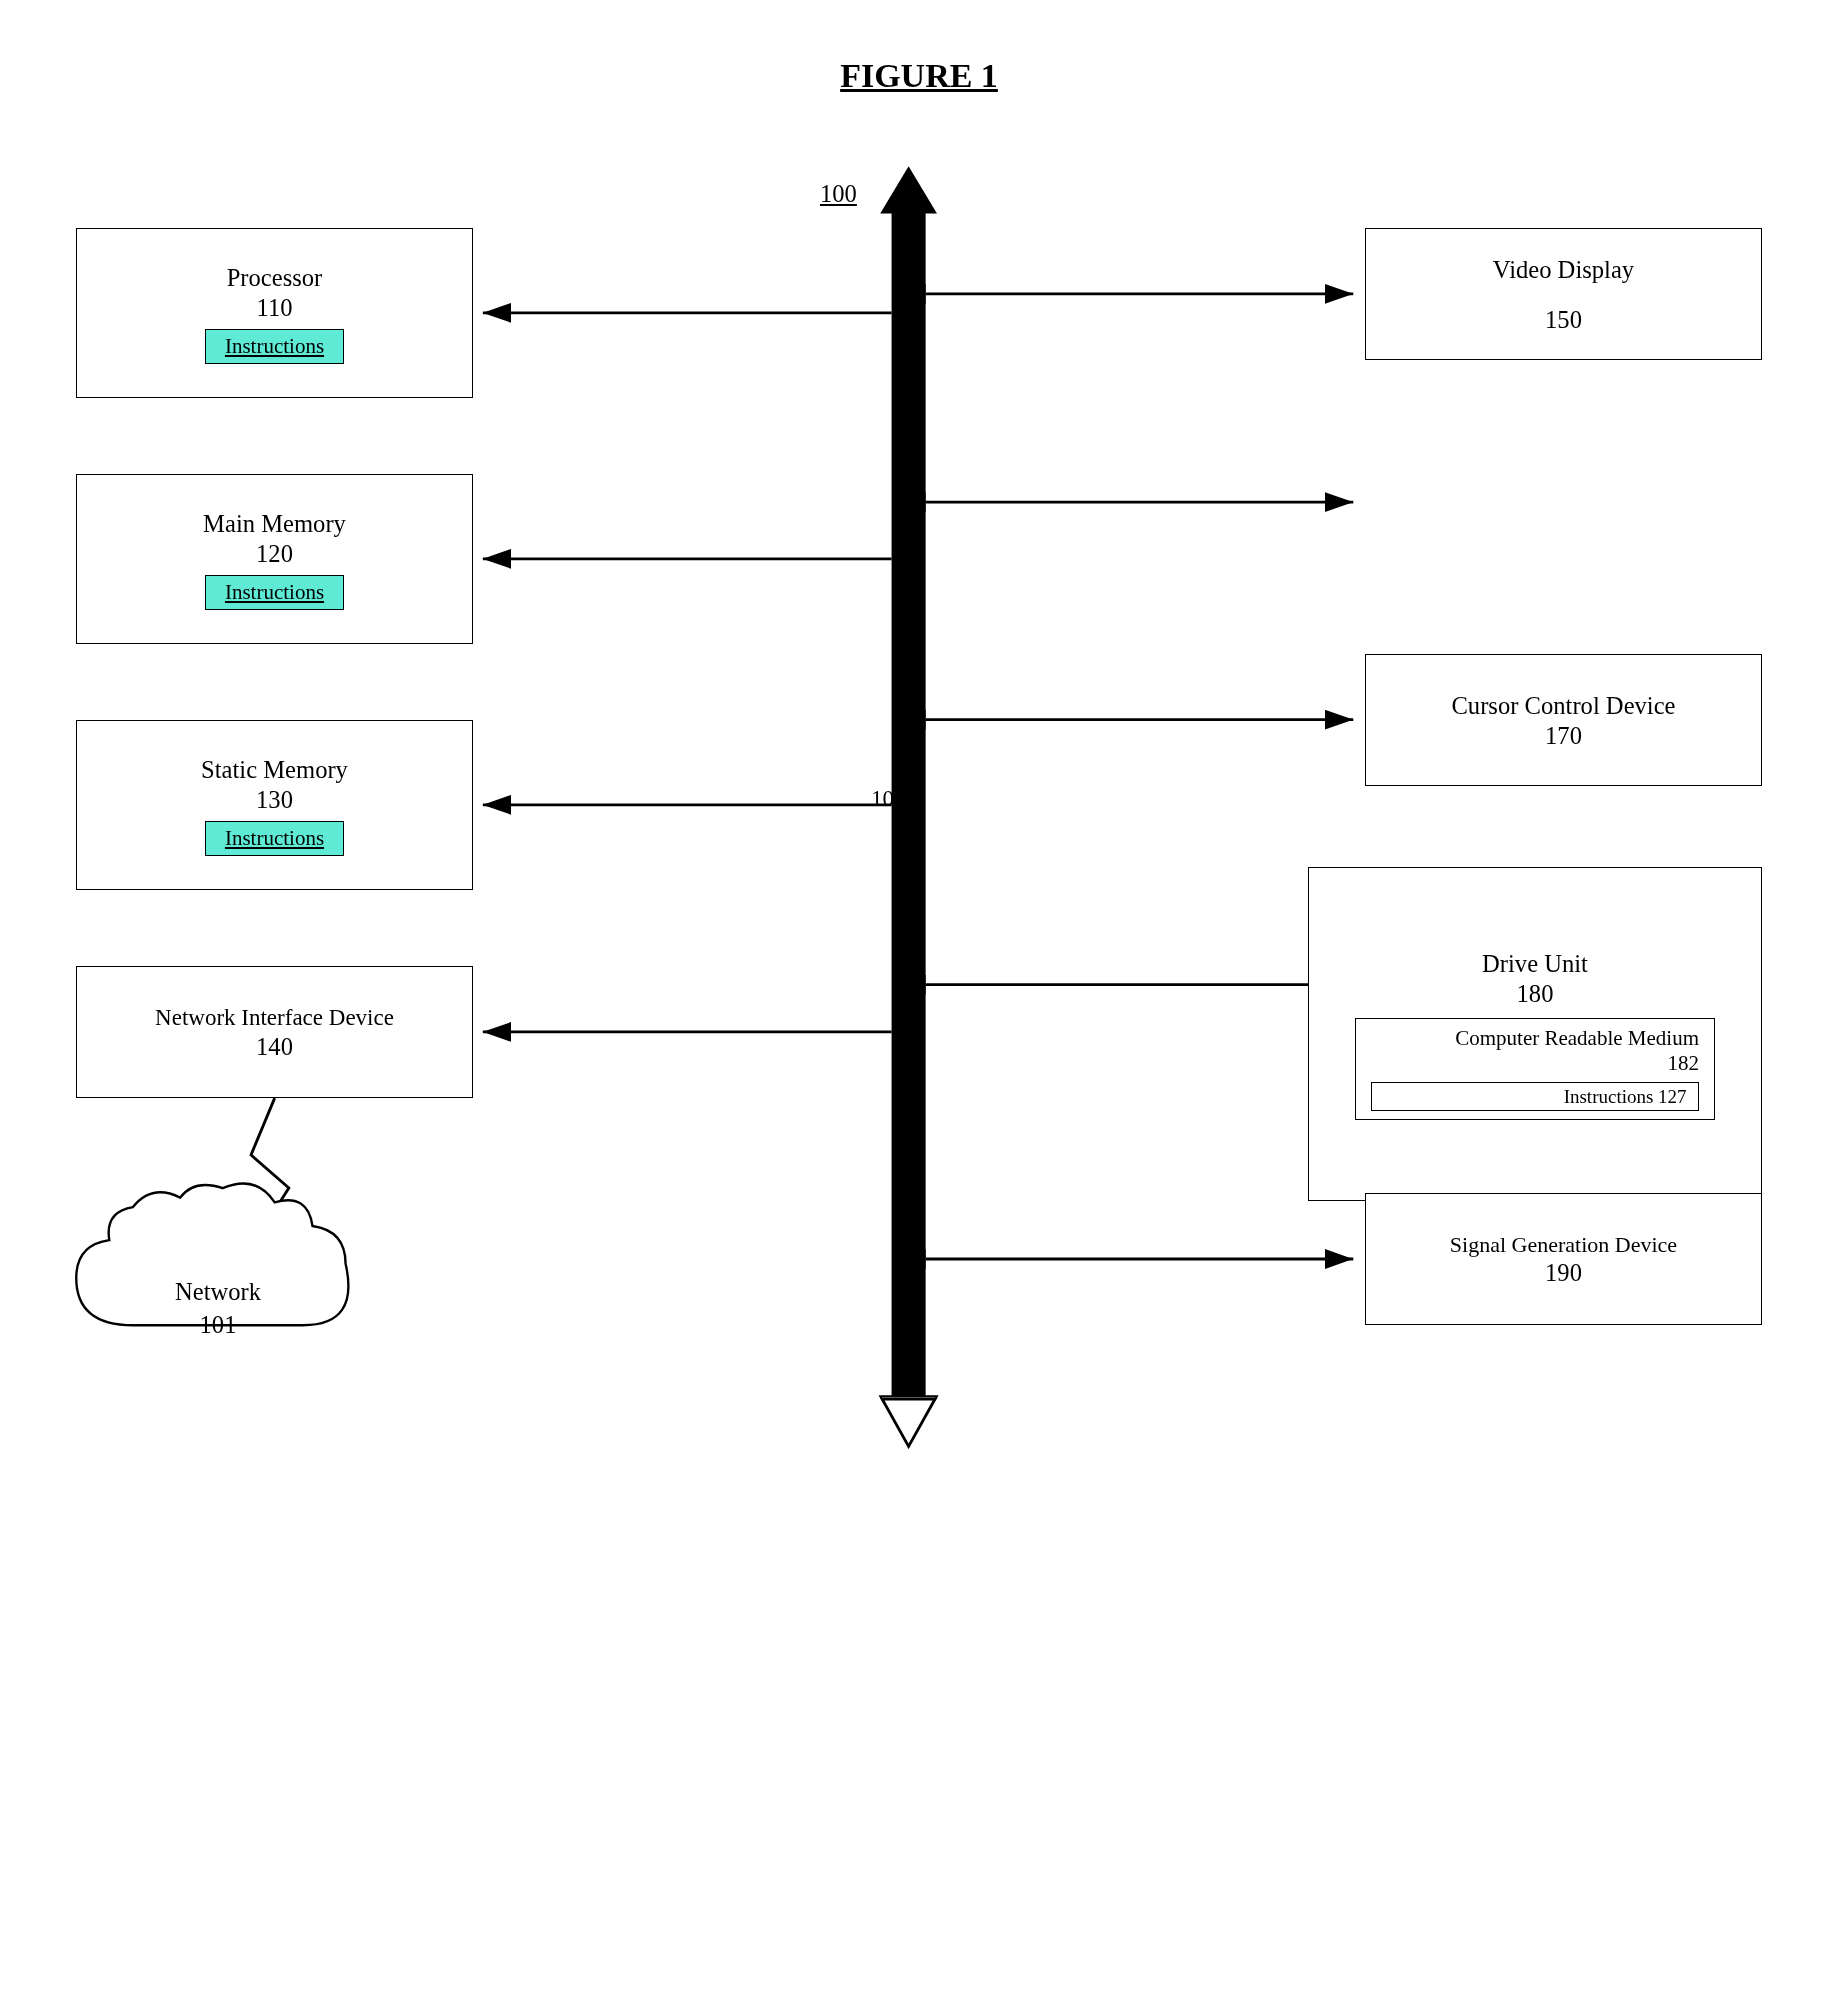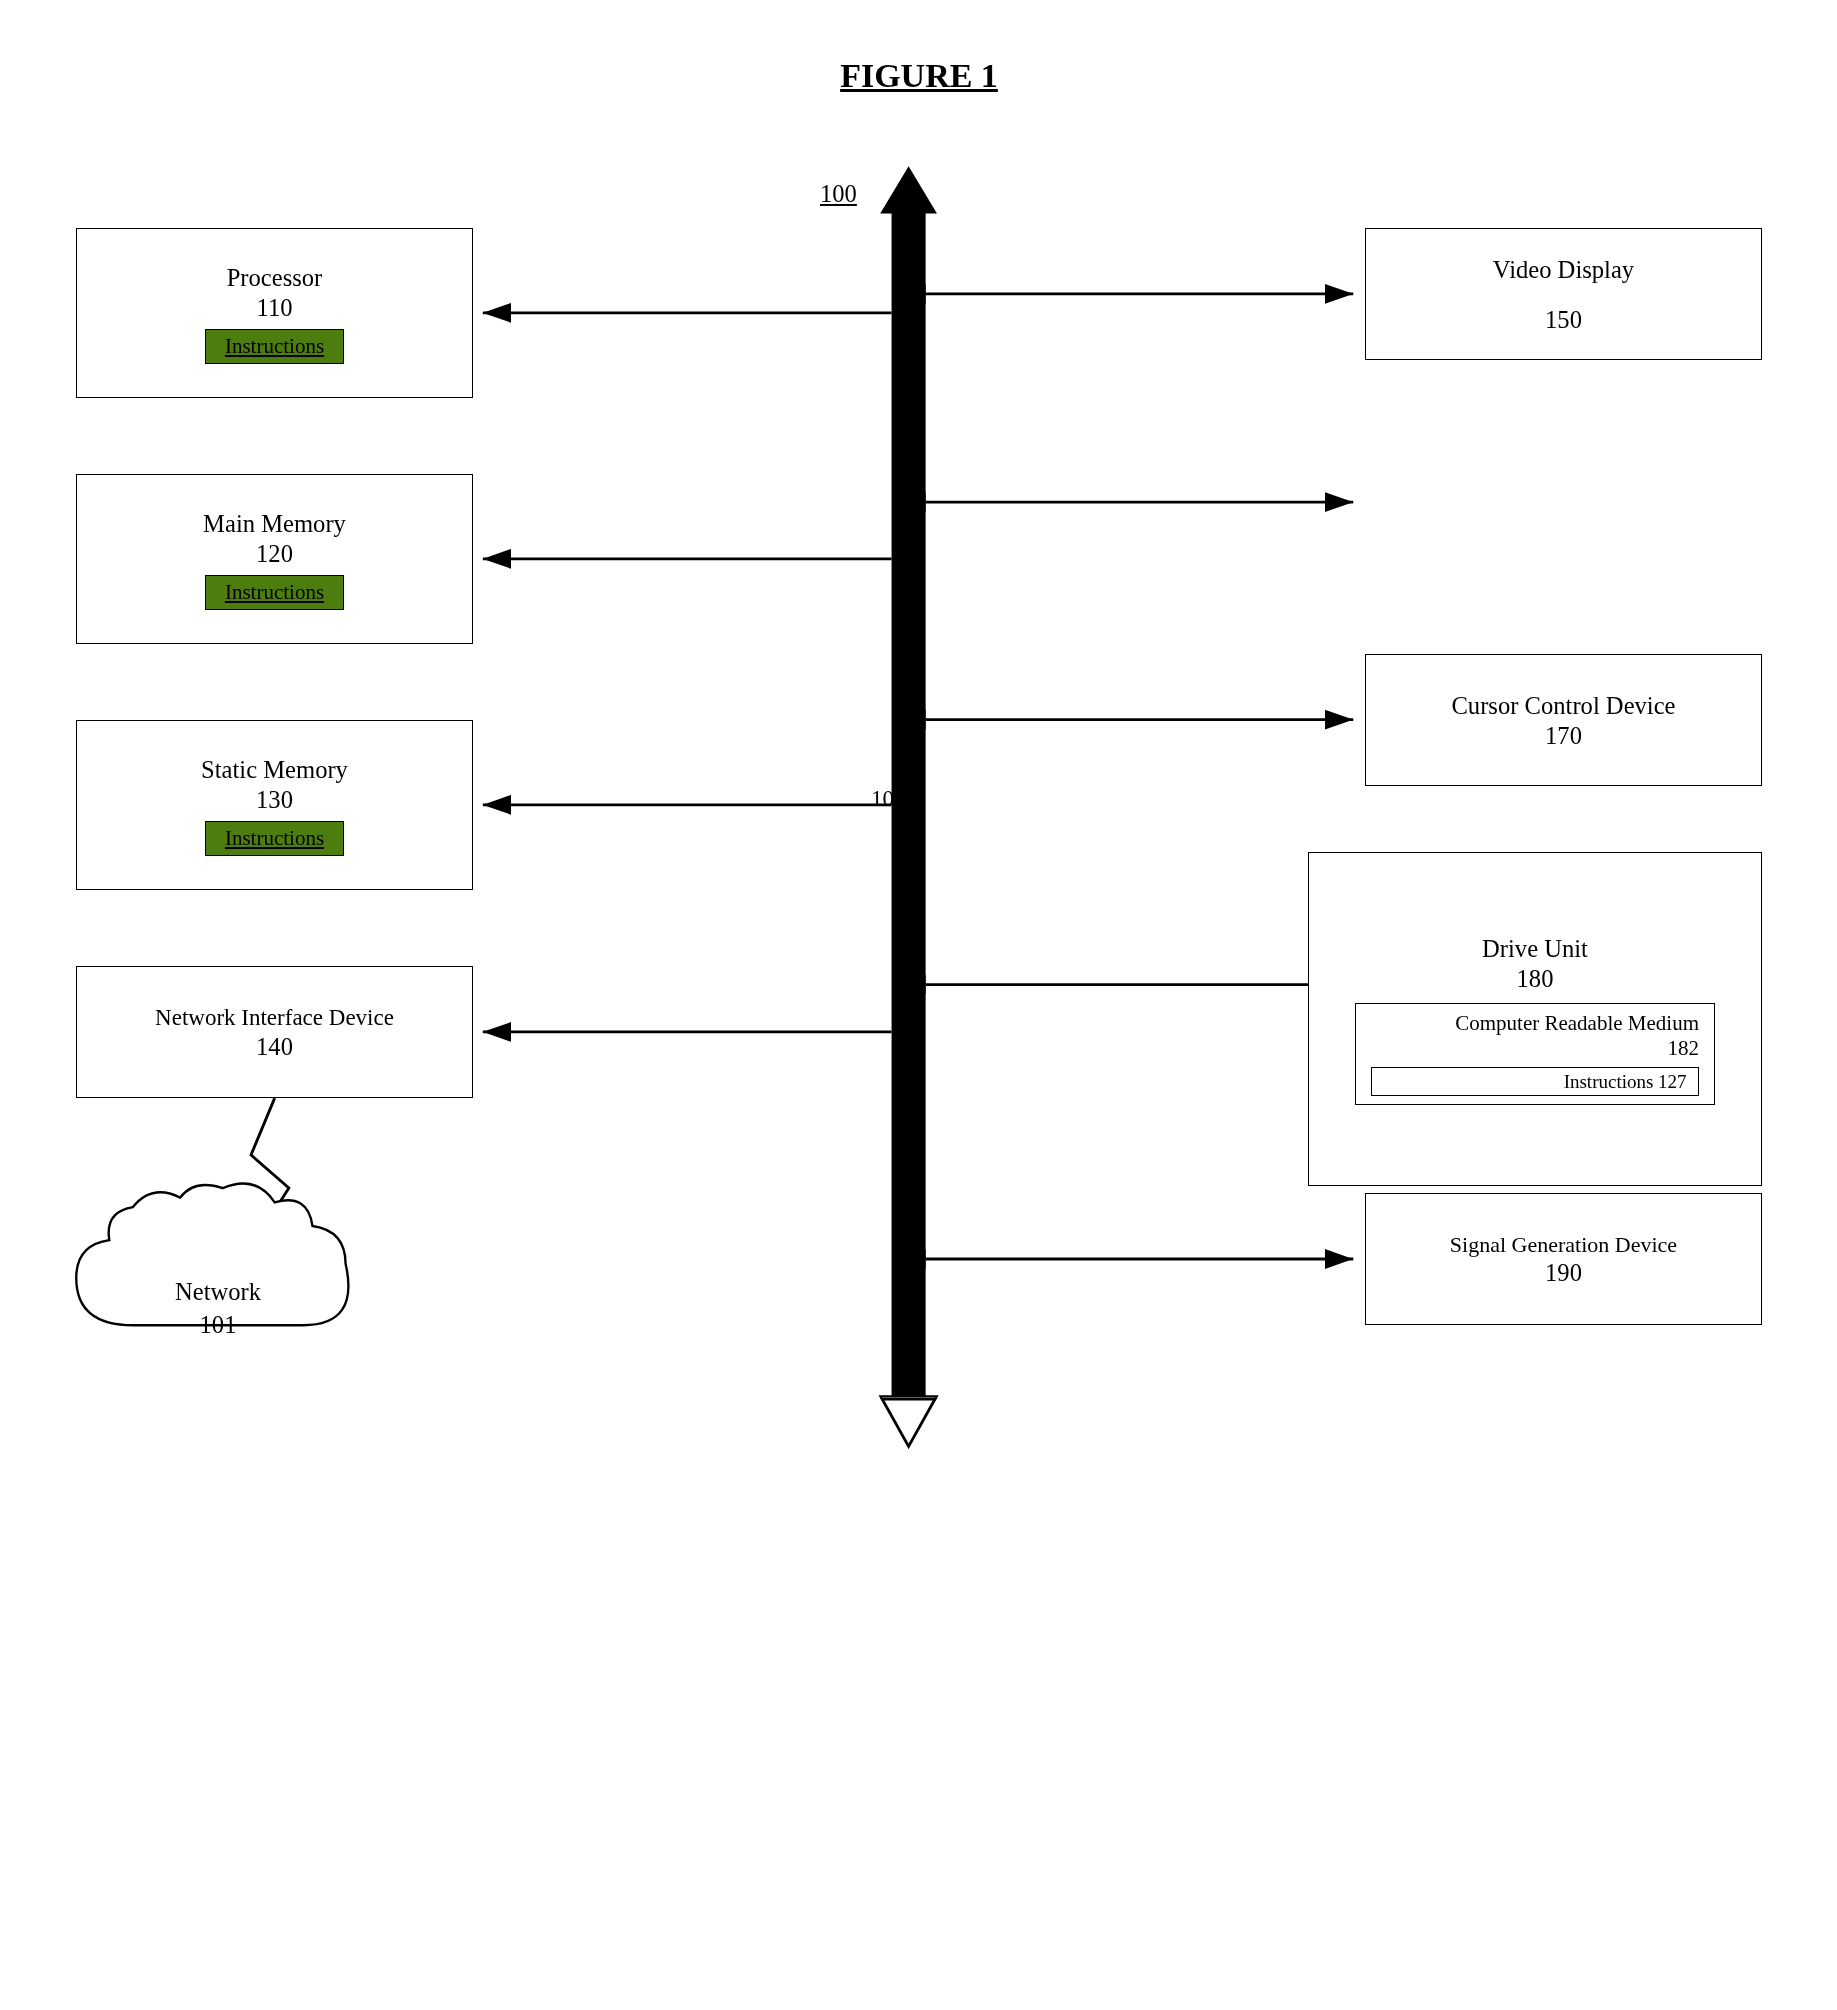--- a/index.html
+++ b/index.html
@@ -46,21 +46,21 @@
       line-height: 1.3;
     }
 
     .box-number {
       font-size: 24.6px;
       text-align: center;
     }
 
     .inner-box {
       border: 1.9px solid #000;
-      background: #4d7c0f;
+      background: #5eead4;
       padding: 3.8px 19px;
       margin-top: 7.6px;
       font-size: 21px;
       text-decoration: underline;
       text-align: center;
     }
 
     
     #processor-box {
       left: 76px; top: 76px;
@@ -243,21 +243,21 @@
     <span class="box-label">Video Display</span>
     <span class="box-number">150</span>
   </div>
 
 
   <div class="box" id="cursor-control-box">
     <span class="box-label">Cursor Control Device</span>
     <span class="box-number">170</span>
   </div>
 
-  <div class="box" id="drive-unit-box" style="right:76px; top:700px; width:454px; height:334px;">
+  <div class="box" id="drive-unit-box" style="right:76px; top:715px; width:454px; height:334px;">
     <span class="box-label">Drive Unit</span>
     <span class="box-number">180</span>
     <div style="border:1.9px solid #000; padding: 7.6px 15px; margin-top:9.5px; width:360px; text-align:right;">
       <div style="font-size:21px;">Computer Readable Medium</div>
       <div style="font-size:21px;">182</div>
       <div style="border:1.9px solid #000; padding:2.8px 11.4px; margin-top:5.7px; font-size:19px;">Instructions 127</div>
     </div>
   </div>
 
   <div class="box" id="signal-generation-box">

